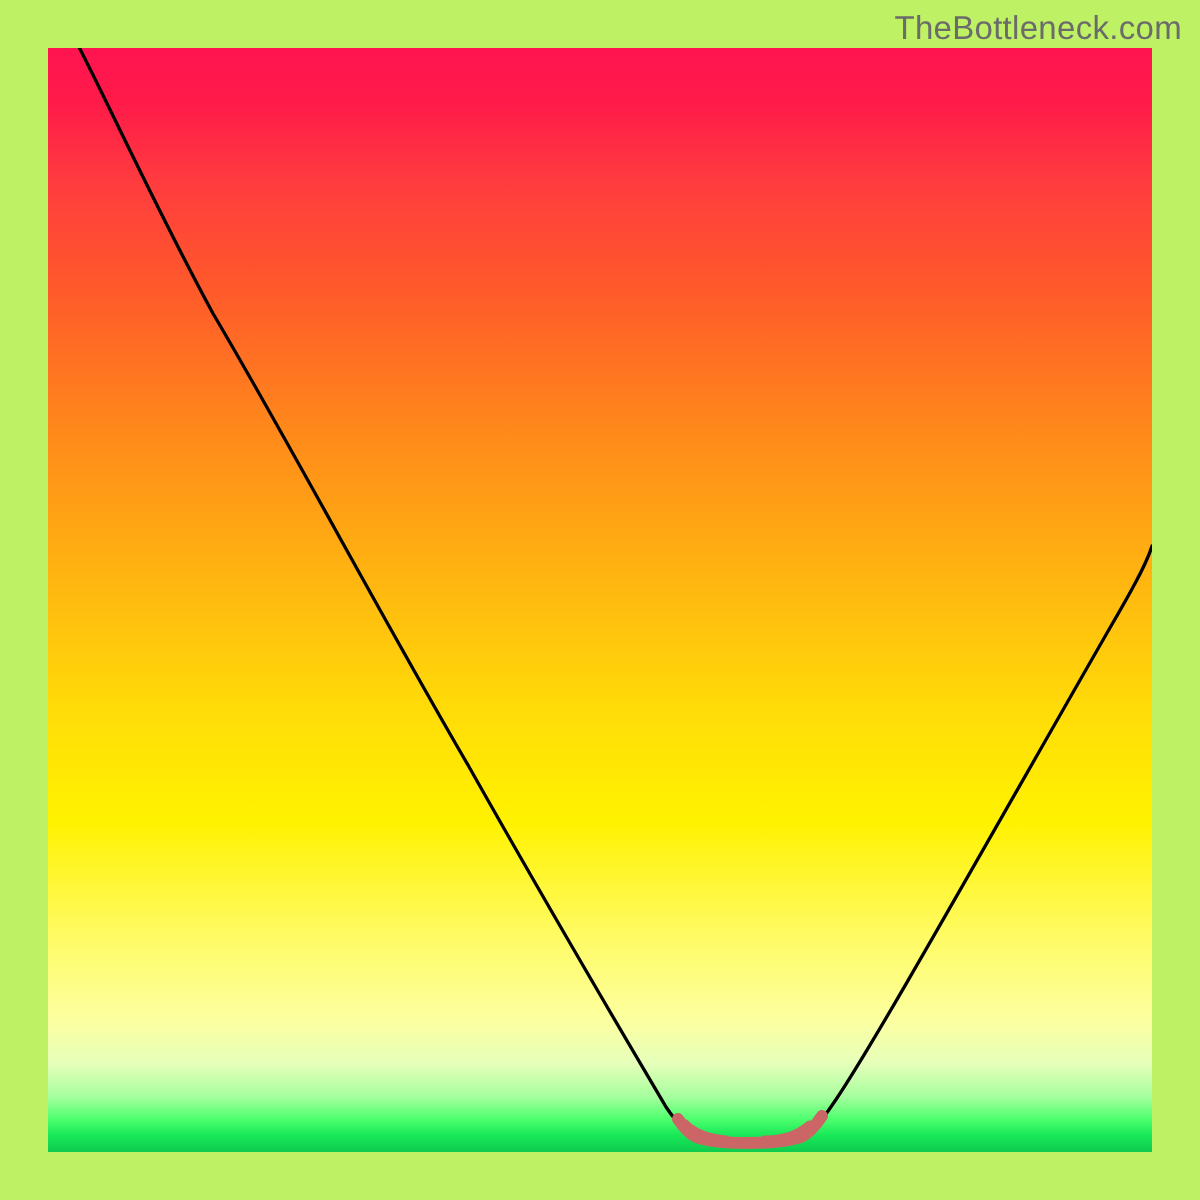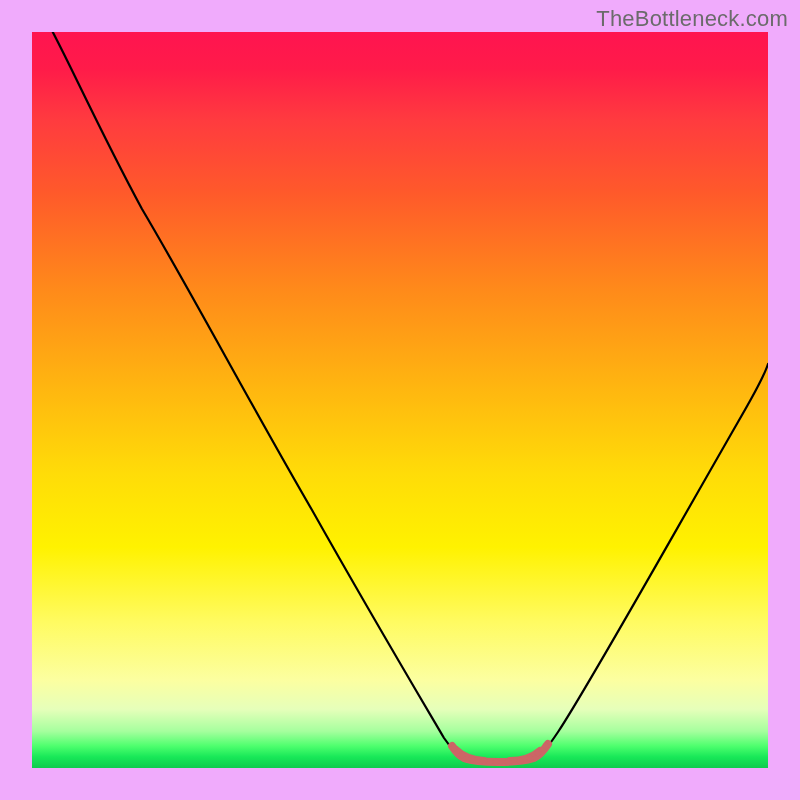--- a/index.html
+++ b/index.html
@@ -8,21 +8,21 @@
     width: 800px;
     height: 800px;
     background: #000;
     overflow: hidden;
     font-family: Arial, Helvetica, sans-serif;
   }
   .frame {
     position: relative;
     width: 800px;
     height: 800px;
-    background: #f0abfc;
+    background: #bef264;
   }
   .plot-area {
     position: absolute;
     left: 32px;
     top: 32px;
     width: 736px;
     height: 736px;
     overflow: hidden;
   }
   .gradient-bg {

